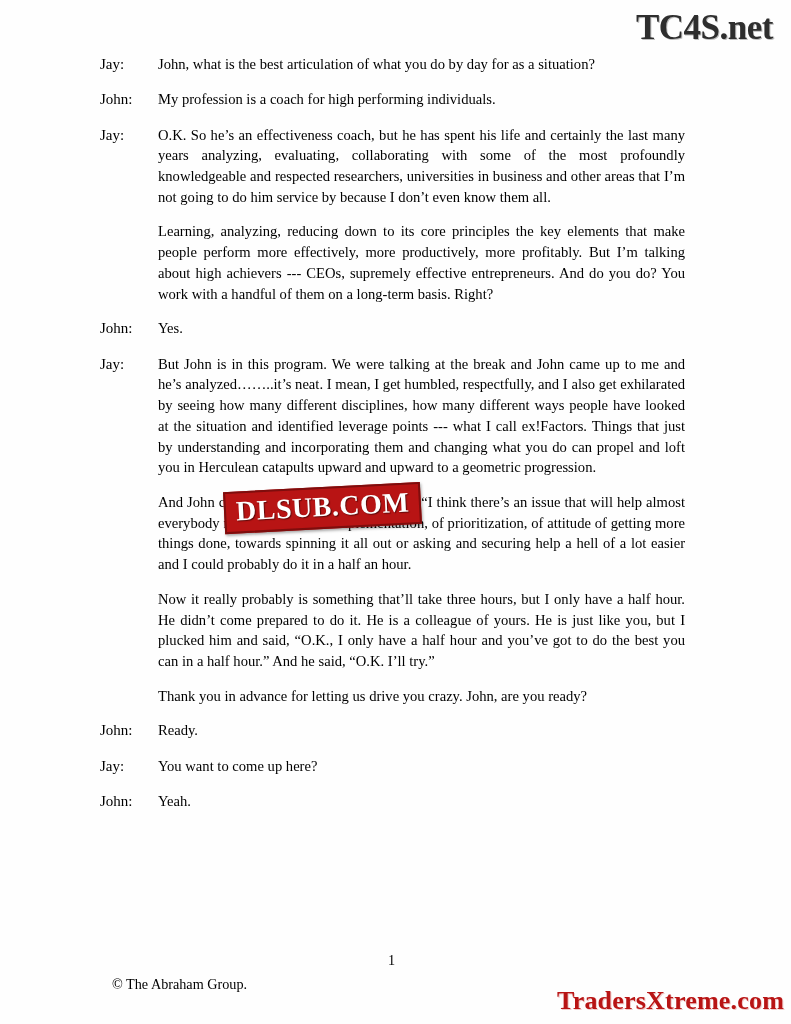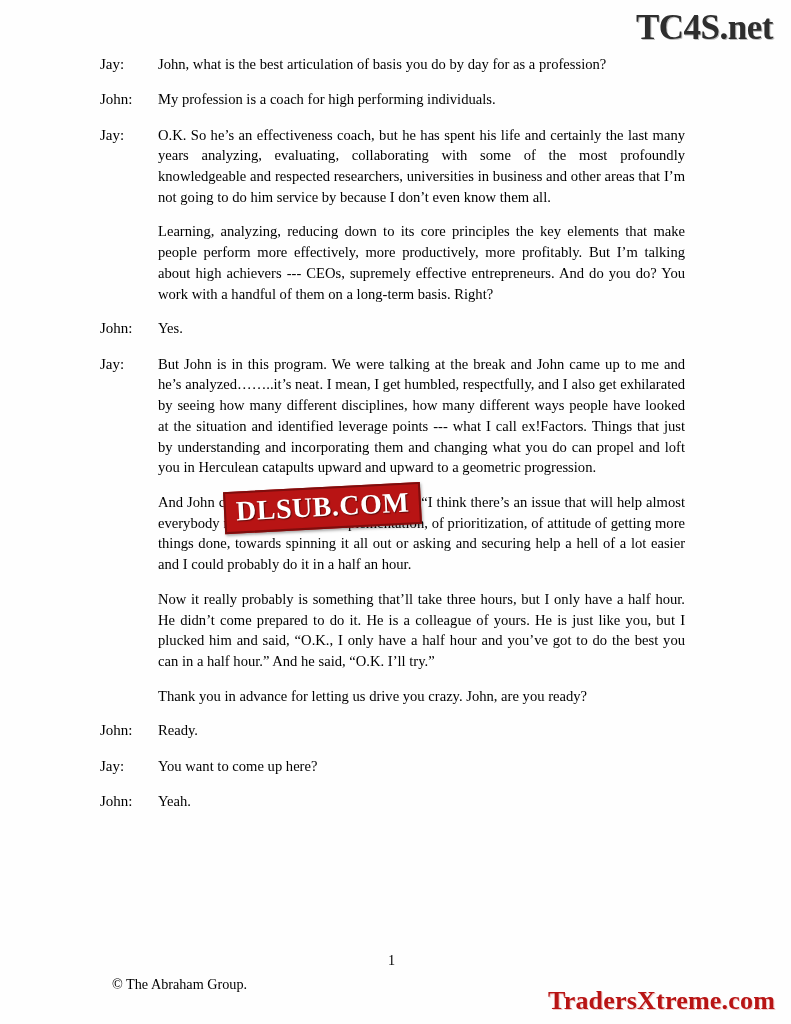--- a/index.html
+++ b/index.html
@@ -107,21 +107,21 @@
     font-family: "Liberation Serif", serif;
     font-weight: bold;
     font-size: 28px;
     color: #ffffff;
     letter-spacing: 0.5px;
     text-shadow: 1px 1px 1px #5e0909;
     box-shadow: 1px 2px 3px rgba(0,0,0,0.35);
   }
   .wm-traders {
     position: absolute;
-    right: 16px;
+    right: 7px;
     bottom: 8px;
     font-family: "Liberation Serif", serif;
     font-weight: bold;
     font-size: 26px;
     color: #b81414;
     text-shadow: 1px 1px 0 #f0c9c9;
     letter-spacing: 0.2px;
   }
 </style>
 </head>
@@ -132,21 +132,21 @@
 
   <div class="wm-tc4s">TC4S.net</div>
 
   <div class="content">
     <div class="doc-title">
     </div>
 
     <div class="qa-row">
       <div class="speaker">Jay:</div>
       <div class="speech">
-        <p>John, what is the best articulation of basis you do by day for as a profession?</p>
+        <p>John, what is the best articulation of what you do by day for as a situation?</p>
       </div>
     </div>
 
     <div class="qa-row">
       <div class="speaker">John:</div>
       <div class="speech">
         <p>My profession is a coach for high performing individuals.</p>
       </div>
     </div>
 

